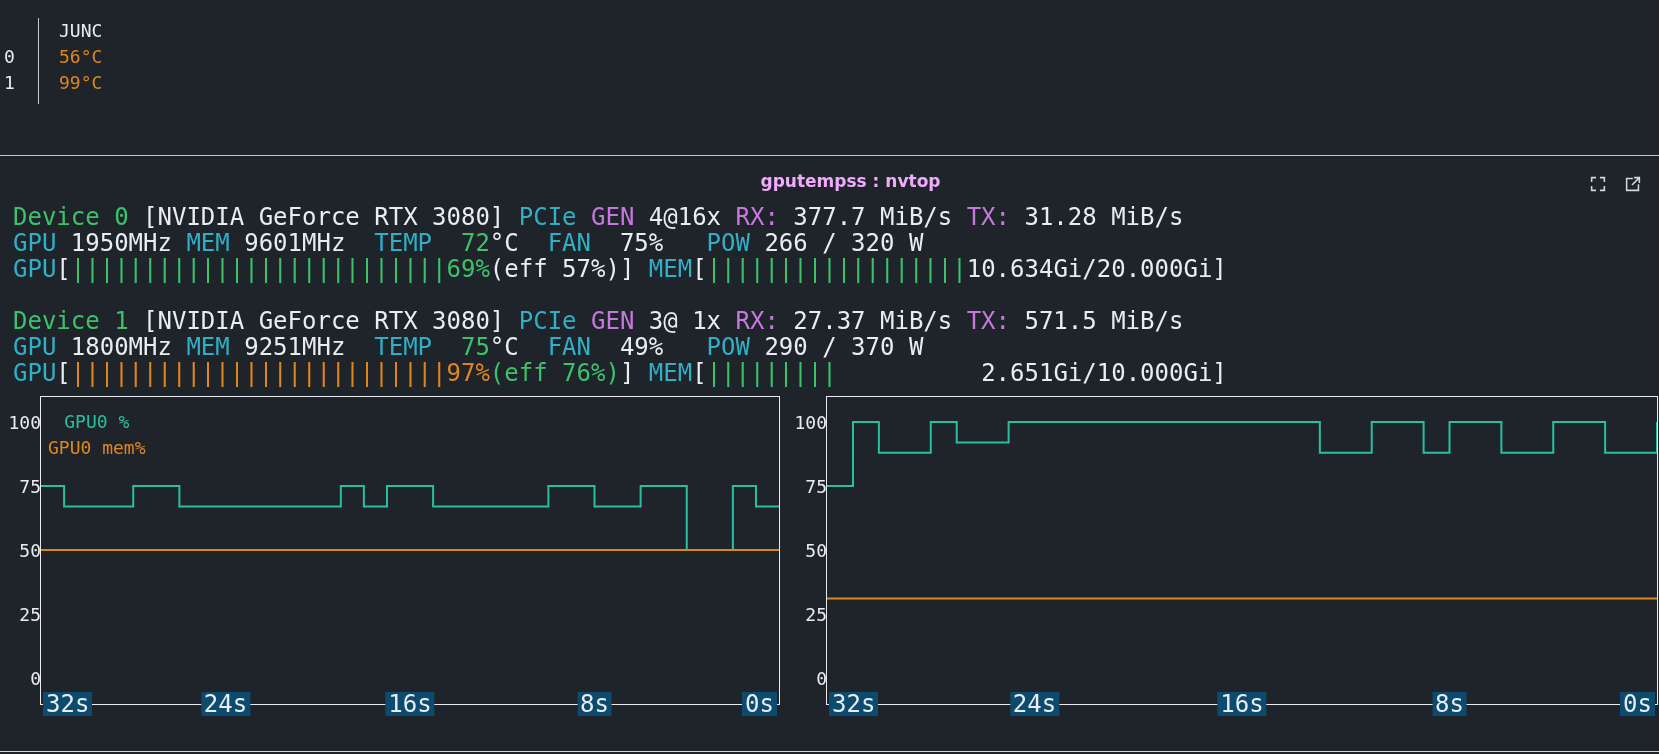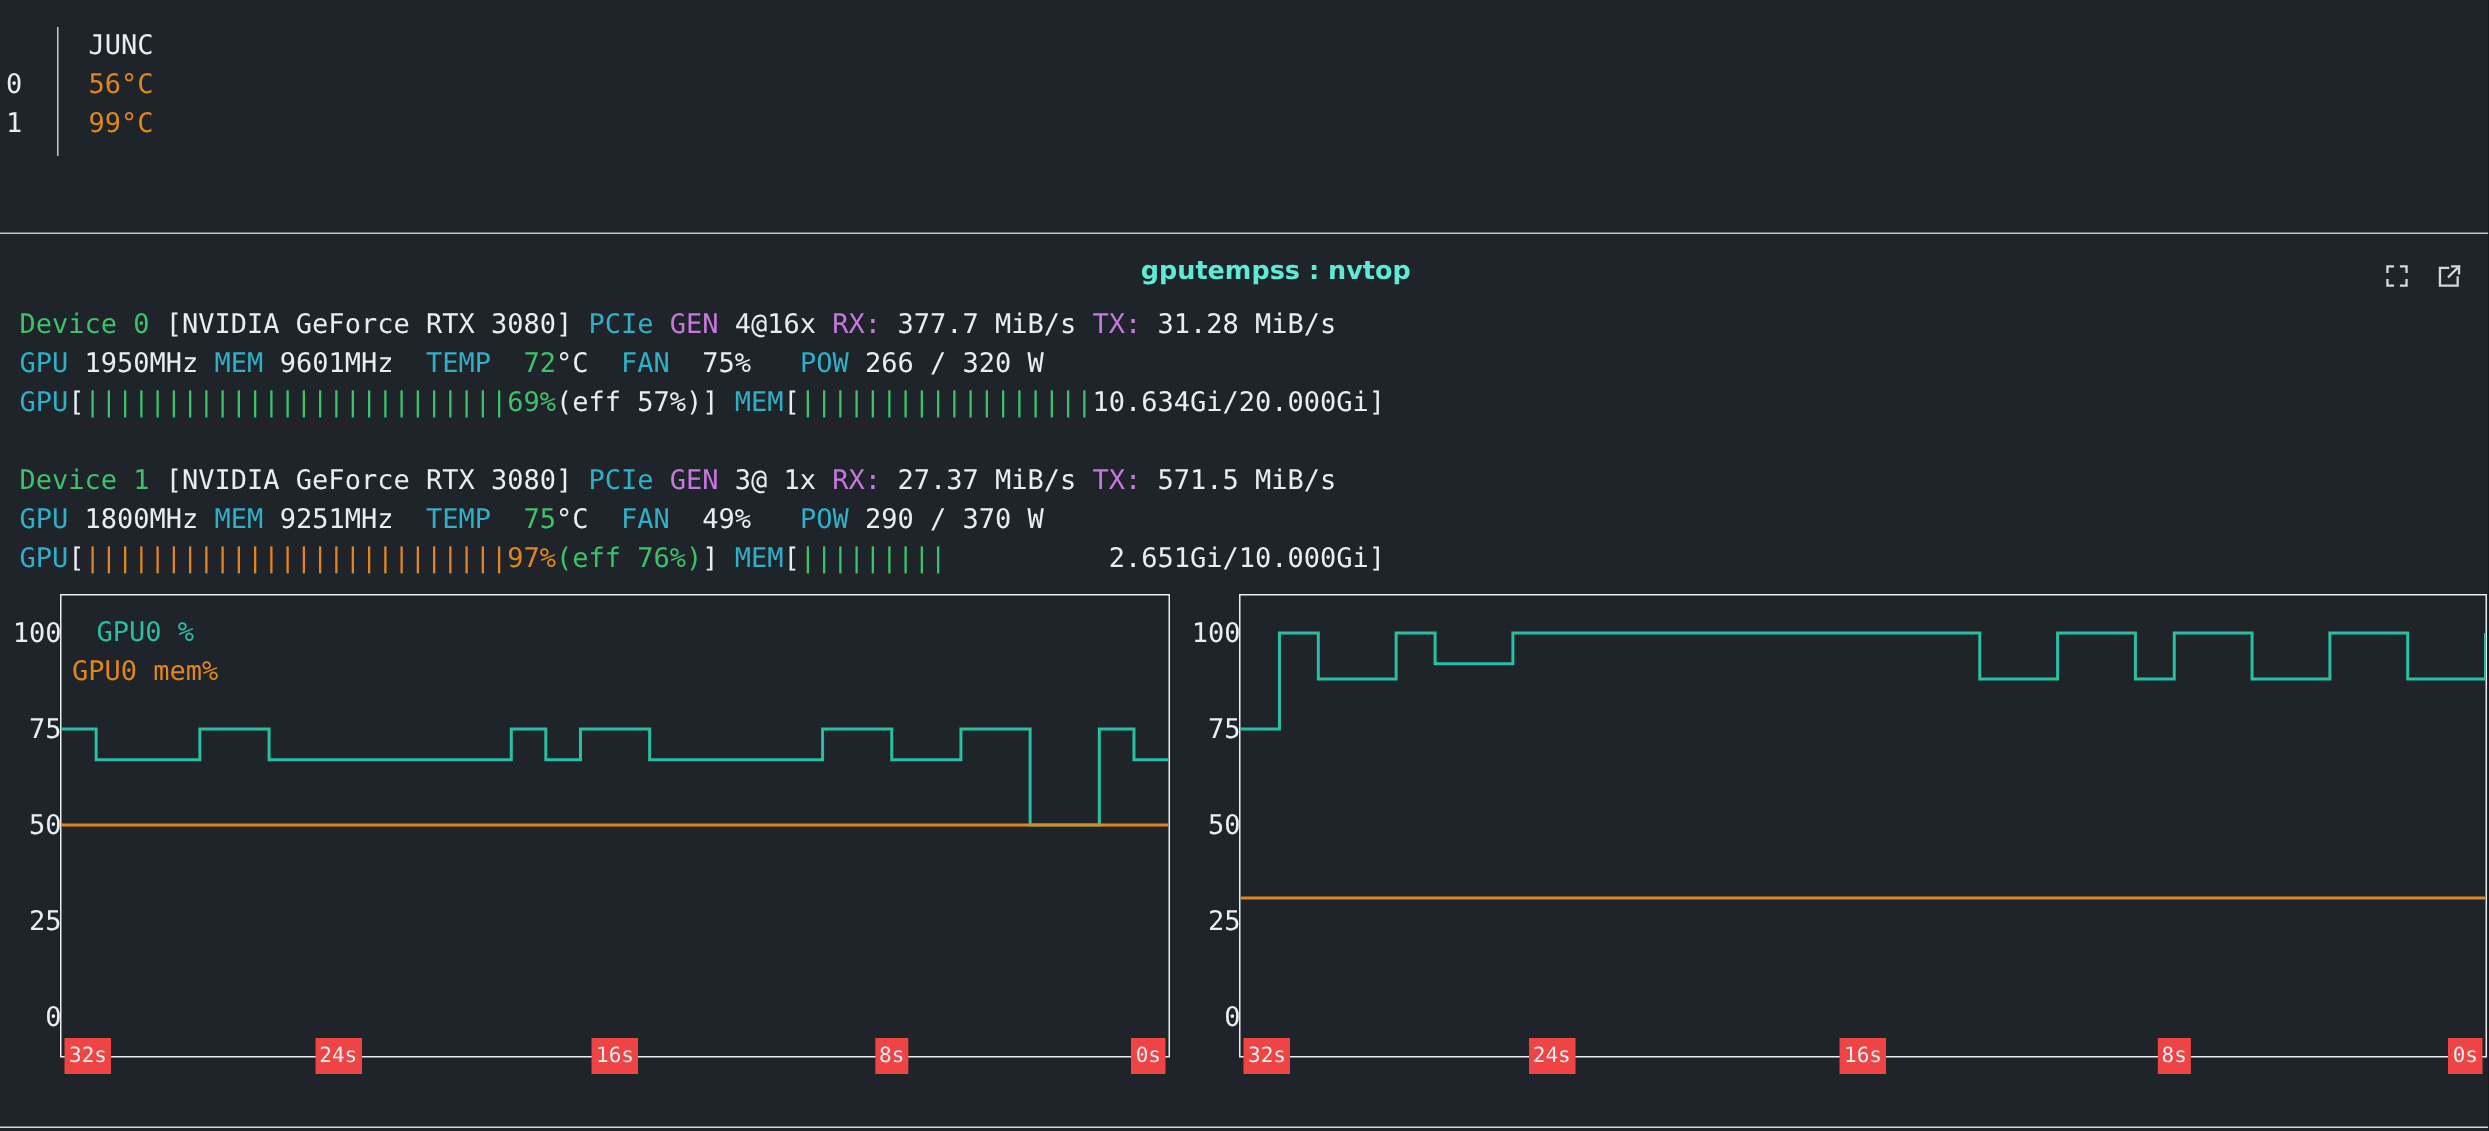--- a/index.html
+++ b/index.html
@@ -19,42 +19,42 @@
   .tc-core{width:94px;}
   .tc-junc{width:105px;}
   .tc-vram{width:105px;}
   .tcell{height:26px;white-space:pre;}
   .tval{color:#e0861f;}
 
   
   .pane-divider{position:absolute;top:155px;left:0;width:100%;height:1px;background:#c3c6ca;}
   .pane-title{
     position:absolute;top:171px;left:0;width:100%;text-align:center;
-    font-family:"DejaVu Sans", sans-serif;font-weight:bold;font-size:17px;color:#5eead4;padding-left:42px;
+    font-family:"DejaVu Sans", sans-serif;font-weight:bold;font-size:17px;color:#f0abfc;padding-left:42px;
   }
   .pane-icons{position:absolute;top:174px;right:16px;display:flex;gap:15px;}
   .pane-icons svg{display:block;cursor:pointer;}
 
   
-  .term{position:absolute;top:204px;left:13px;font-size:18px;line-height:26px;}
+  .term{position:absolute;top:204px;left:13px;font-size:24px;line-height:26px;}
   .tline{height:26px;white-space:pre;}
 
   
   .charts-row{position:absolute;top:396px;left:0;right:1px;height:335px;display:flex;align-items:flex-start;}
   .chart{position:relative;height:309px;}
   #chart-0{width:780px;}
   #chart-1{flex:1;margin-left:6px;}
   .ylabels{position:absolute;left:11px;top:0;height:309px;}
   .ylabels span{position:absolute;right:6px;font-size:18px;line-height:26px;color:#e9edf2;white-space:pre;}
   .plotbox{position:absolute;top:0;right:0;height:309px;border:1px solid #e9ebee;}
   .plotbox svg{display:block;width:100%;height:100%;}
   .legend{position:absolute;top:12px;left:7px;font-size:18px;line-height:26px;white-space:pre;text-align:center;}
   .xlabel{
-    position:absolute;top:calc(100% - 12px);background:#ef4444;
-    padding:0 3px;font-size:14px;line-height:24px;color:#e9edf2;white-space:pre;
+    position:absolute;top:calc(100% - 12px);background:#0c4a6e;
+    padding:0 3px;font-size:24px;line-height:24px;color:#e9edf2;white-space:pre;
   }
   .bottom-divider{position:absolute;left:0;right:0;bottom:2px;height:1px;background:#d3d5d8;}
 </style>
 </head>
 <body>
 
 <div class="screen">
 
   <div class="temps">
     <div class="tcol lbl">

